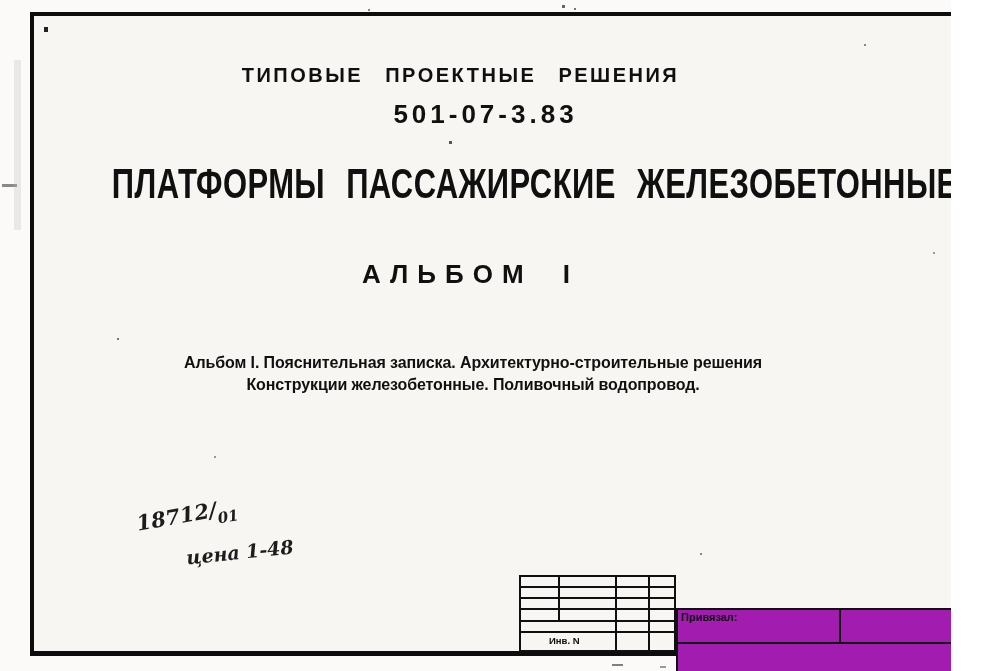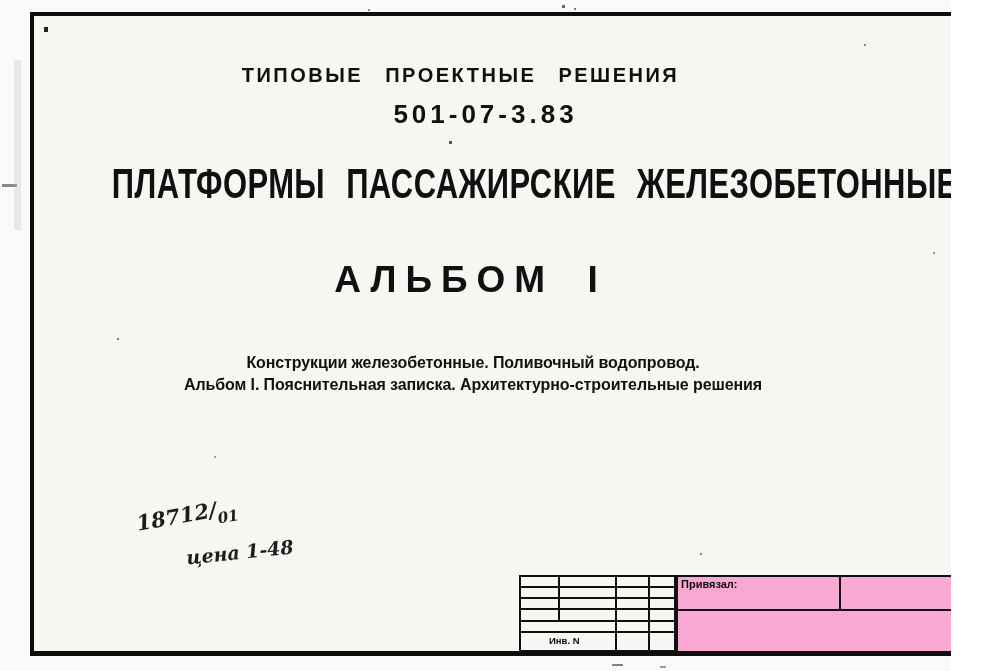--- a/index.html
+++ b/index.html
@@ -16,21 +16,21 @@
   .frame-top{left:30px;top:12px;width:952px;height:4px;}
   .frame-left{left:30px;top:12px;width:4px;height:644px;}
   .frame-bottom{left:30px;top:651px;width:955px;height:5px;}
   .frame-right{left:959px;top:13px;width:3px;height:640px;}
 
   .txt{position:absolute;text-align:center;font-weight:bold;color:#101010;}
   .series-label{left:30px;right:60px;top:64px;font-size:20px;letter-spacing:2.5px;word-spacing:14px;}
   .series-number{left:40px;right:20px;top:99px;font-size:26px;letter-spacing:4px;}
   .main-title{left:28px;right:25px;top:158px;font-size:36px;}
   .main-title .stretch{display:inline-block;transform:scale(0.86,1.2);transform-origin:center top;white-space:nowrap;word-spacing:14px;letter-spacing:0.5px;}
-  .album-title{left:30px;right:40px;top:259px;font-size:37px;letter-spacing:9px;word-spacing:14px;}
+  .album-title{left:30px;right:40px;top:259px;font-size:26px;letter-spacing:9px;word-spacing:14px;}
   .description{left:30px;right:35px;top:352px;font-size:16px;line-height:22px;letter-spacing:-0.1px;}
 
   .handnote{position:absolute;font-family:"DejaVu Serif",serif;font-style:italic;font-weight:600;color:#1c1c1c;white-space:nowrap;}
   .hand-number{left:136px;top:502px;font-size:21px;transform:rotate(-10deg);}
   .hand-number .sub{display:inline-block;font-size:15px;transform:translateY(7px);}
   .hand-price{left:186px;top:541px;font-size:19px;transform:rotate(-6deg);}
 
   
   .stamp-grid{
     position:absolute;left:519px;top:575px;
@@ -38,21 +38,21 @@
     grid-template-columns:39px 57px 33px 24px;
     grid-template-rows:11px 11px 11px 12px 11px 17px;
     border:2px solid #101010;background:#f7f6f2;
   }
   .stamp-grid .c{border-right:2px solid #101010;border-bottom:2px solid #101010;}
   .stamp-grid .c.last-col{border-right:none;}
   .stamp-grid .c.last-row{border-bottom:none;}
   .stamp-grid .c.merged{grid-column:span 2;padding-left:28px;}
   .inv-label{font-size:9.5px;font-weight:bold;color:#0e0e0e;padding:3px 1px 0 2px;line-height:10px;white-space:nowrap;}
 
-  .stamp-box{position:absolute;border:2px solid #101010;background:#f9a8d4;box-sizing:border-box;}
+  .stamp-box{position:absolute;border:2px solid #101010;background:#a21caf;box-sizing:border-box;margin-top:33px;}
   .box-priv{left:676px;top:575px;width:167px;height:36px;}
   .priv-label{font-size:11px;font-weight:bold;color:#0e0e0e;padding:1px 0 0 3px;}
   .box-tr{left:839px;top:575px;width:119px;height:36px;}
   .box-bottom{left:676px;top:609px;width:282px;height:44px;}
 
   
   .speck{position:absolute;background:#444;}
   .sp1{left:44px;top:27px;width:4px;height:5px;background:#222;}
   .sp2{left:562px;top:5px;width:3px;height:3px;background:#666;}
   .sp3{left:574px;top:8px;width:2px;height:2px;background:#777;}
@@ -80,22 +80,22 @@
   <div class="frame frame-right"></div>
 
   <div class="txt series-label">ТИПОВЫЕ ПРОЕКТНЫЕ РЕШЕНИЯ</div>
   <div class="txt series-number">501-07-3.83</div>
   <div class="txt main-title">
     <span class="stretch">ПЛАТФОРМЫ ПАССАЖИРСКИЕ ЖЕЛЕЗОБЕТОННЫЕ ВЫСОКИЕ</span>
   </div>
   <div class="txt album-title">АЛЬБОМ I</div>
 
   <div class="txt description">
+    <div>Альбом I. Пояснительная записка. Архитектурно-строительные решения</div>
     <div>Конструкции железобетонные. Поливочный водопровод.</div>
-    <div>Альбом I. Пояснительная записка. Архитектурно-строительные решения</div>
   </div>
 
   <div class="handnote hand-number">
     <span>18712/</span><span class="sub">01</span>
   </div>
   <div class="handnote hand-price">цена 1-48</div>
 
   <div class="stamp-grid">
     <div class="c"></div>
     <div class="c"></div>

